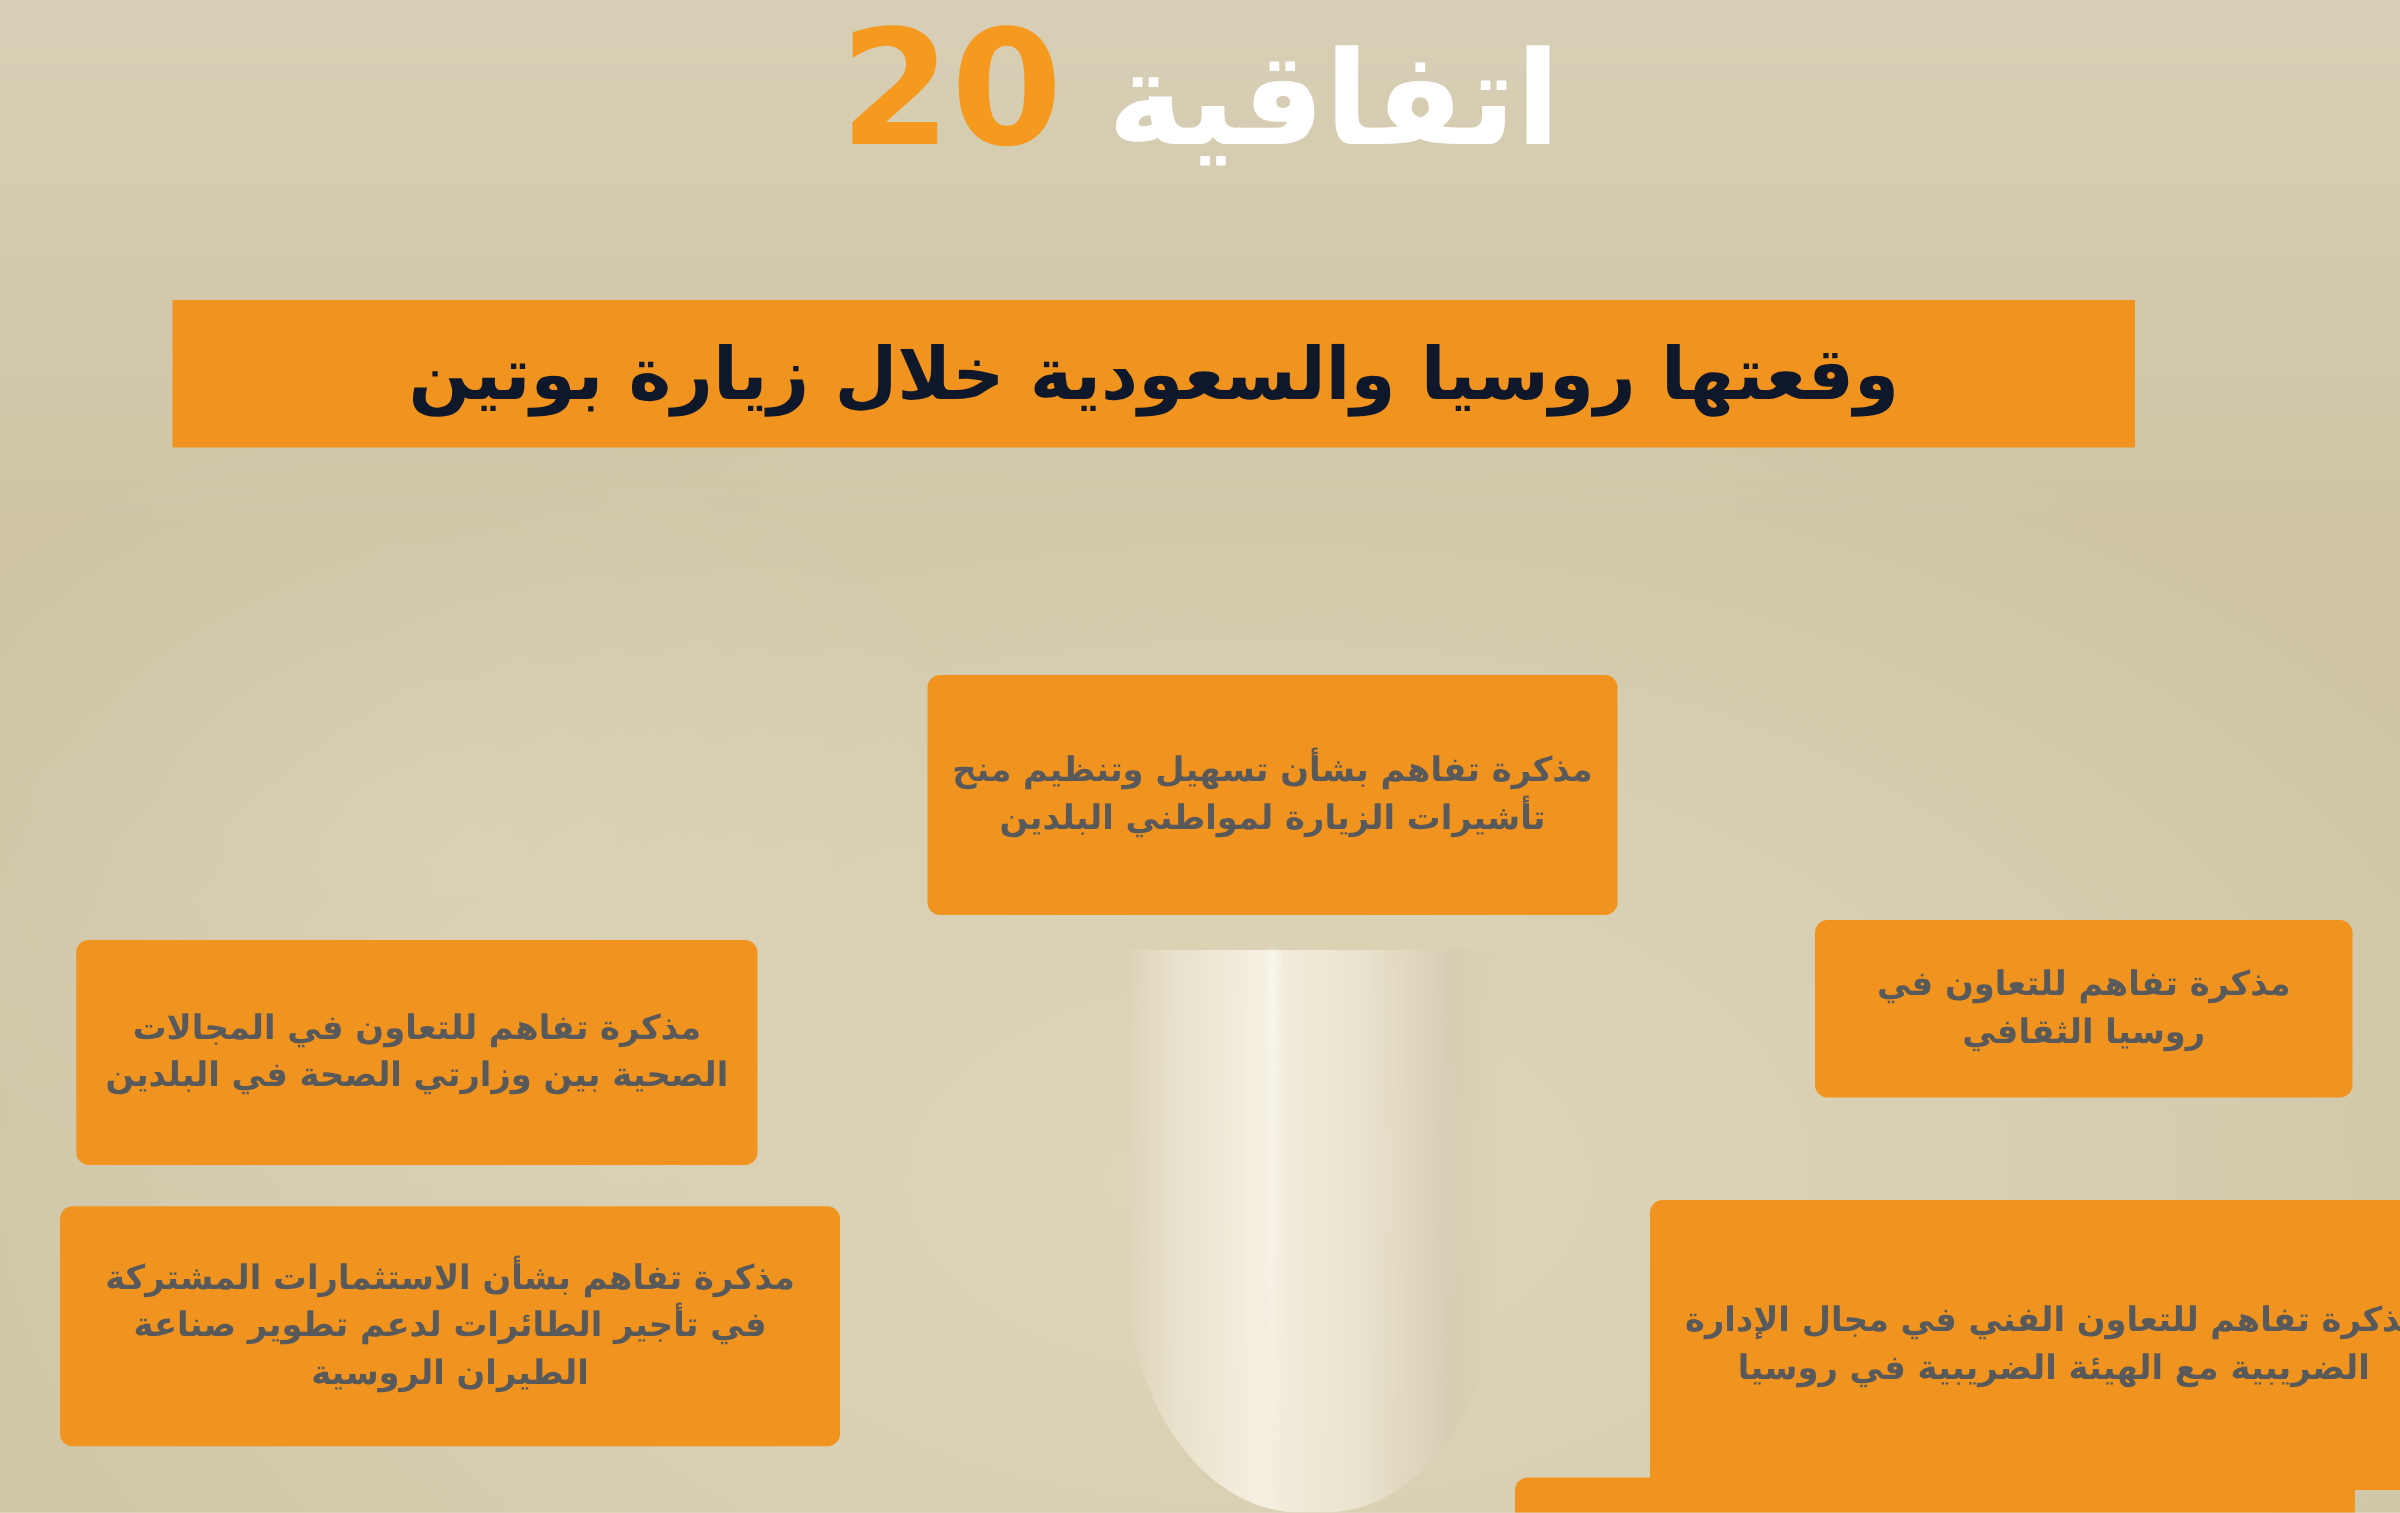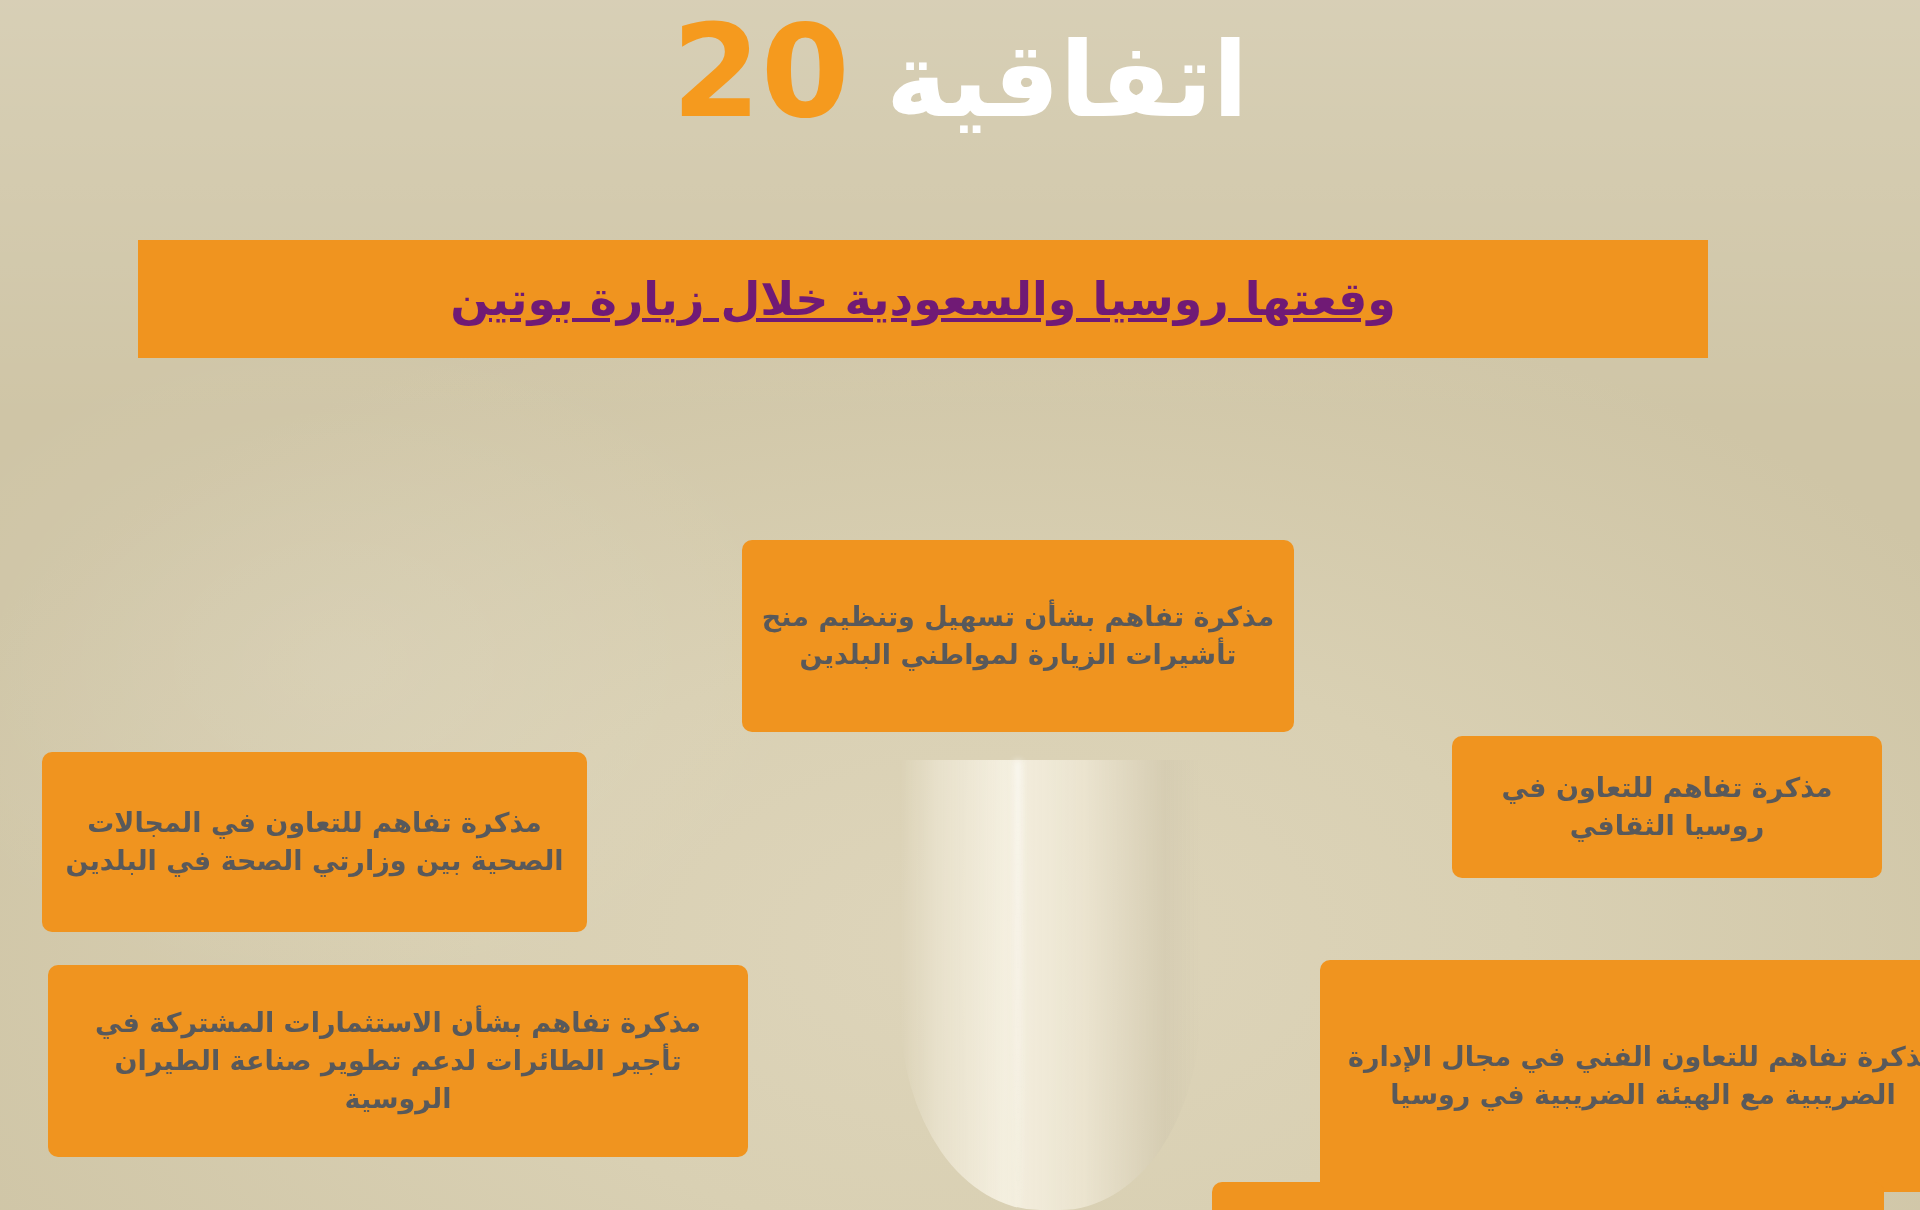--- a/index.html
+++ b/index.html
@@ -88,27 +88,26 @@
     top: 240px;
     left: 138px;
     width: 1570px;
     height: 118px;
     background: #f0941f;
     display: flex;
     align-items: center;
     justify-content: center;
   }
   #subtitle-bar .txt {
-    color: #701a75;
+    color: #0f172a;
     font-weight: bold;
-    font-size: 46px;
+    font-size: 58px;
     line-height: 1;
     direction: rtl;
     white-space: nowrap;
-    text-decoration: underline;
   }
 
   
   .card {
     position: absolute;
     background: #f0941f;
     border-radius: 10px;
     color: #58595b;
     font-weight: bold;
     direction: rtl;
@@ -116,24 +115,24 @@
     display: flex;
     align-items: center;
     justify-content: flex-start;
     padding: 14px 18px;
     box-sizing: border-box;
     font-size: 27px;
     line-height: 1.42;
   }
 
   #card-visas   { left: 742px; top: 540px;  width: 552px; height: 192px; }
-  #card-health  { left: 42px;  top: 752px;  width: 545px; height: 180px; }
+  #card-health  { left: 61px;  top: 752px;  width: 545px; height: 180px; }
   #card-culture { left: 1452px;top: 736px;  width: 430px; height: 142px; }
   #card-tax     { left: 1320px;top: 920px;  width: 646px; height: 232px; margin-top: 40px; }
-  #card-invest  { left: 48px;  top: 965px;  width: 700px; height: 192px; }
+  #card-invest  { left: 48px;  top: 965px;  width: 624px; height: 192px; }
   #card-bottom  { left: 1212px;top: 1182px; width: 672px; height: 100px; }
 </style>
 </head>
 <body>
 
 <div id="background">
   <div id="photo-object"></div>
 </div>
 
 <div id="headline">

